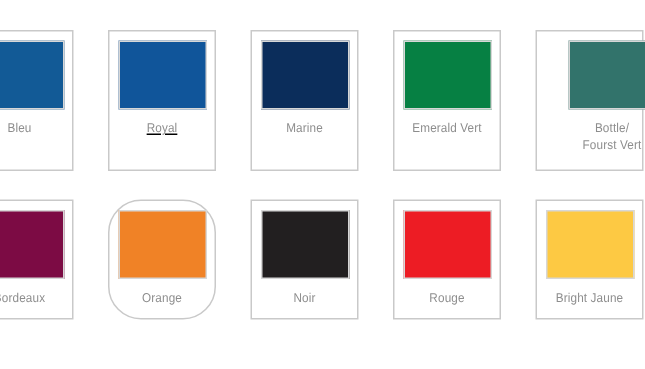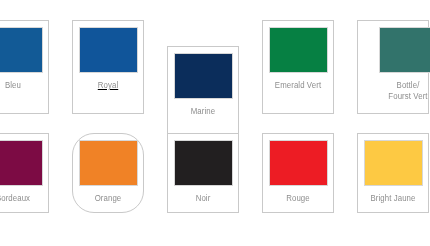--- a/index.html
+++ b/index.html
@@ -78,21 +78,21 @@
 
   <div class="swatch-row" id="row-top">
       <div class="swatch-card" style="border-color: rgb(201, 201, 201);">
         <div class="swatch-chip" style="background: rgb(18, 90, 150); border-color: rgb(215, 215, 215);"></div>
         <div class="swatch-label" style="color: rgb(141, 141, 141);">Bleu</div>
       </div>
       <div class="swatch-card" style="border-color: rgb(201, 201, 201); text-decoration: underline;">
         <div class="swatch-chip" style="background: rgb(16, 85, 154); border-color: rgb(215, 215, 215);"></div>
         <div class="swatch-label" style="color: rgb(141, 141, 141);">Royal</div>
       </div>
-      <div class="swatch-card" style="border-color: rgb(201, 201, 201); margin-top: 26px;">
+      <div class="swatch-card" style="border-color: rgb(201, 201, 201);">
         <div class="swatch-chip" style="background: rgb(11, 45, 91); border-color: rgb(215, 215, 215);"></div>
         <div class="swatch-label" style="color: rgb(141, 141, 141);">Marine</div>
       </div>
       <div class="swatch-card" style="border-color: rgb(201, 201, 201);">
         <div class="swatch-chip" style="background: rgb(6, 128, 67); border-color: rgb(215, 215, 215);"></div>
         <div class="swatch-label" style="color: rgb(141, 141, 141);">Emerald Vert</div>
       </div>
       <div class="swatch-card" style="border-color: rgb(201, 201, 201); padding-left: 36px;">
         <div class="swatch-chip" style="background: rgb(50, 115, 107); border-color: rgb(215, 215, 215);"></div>
         <div class="swatch-label" style="color: rgb(141, 141, 141);">Bottle/

